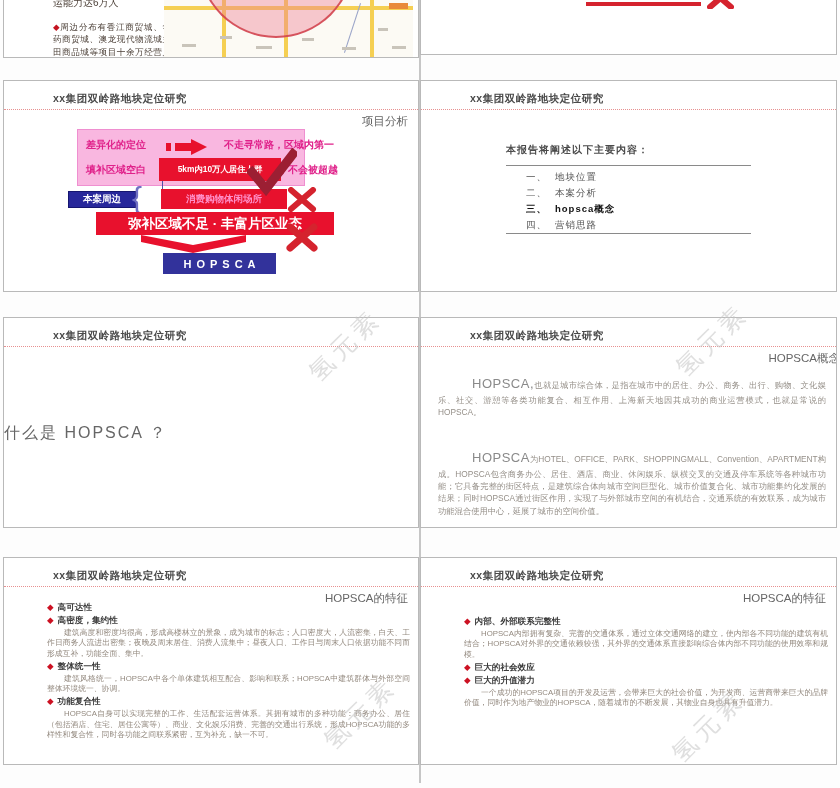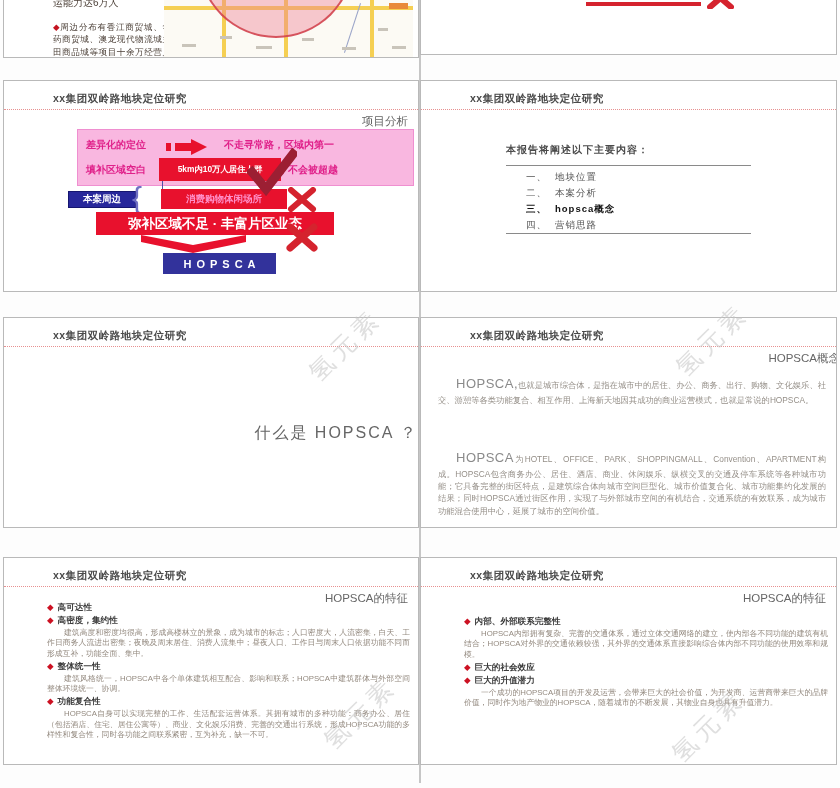--- a/index.html
+++ b/index.html
@@ -31,21 +31,21 @@
                 background:rgba(238,128,148,0.42); border:2px solid rgba(208,62,74,0.85); }
   .map-marker { position:absolute; left:225px; top:5px; width:19px; height:6px; background:#e98a3a; }
   .map-line-diag { position:absolute; left:188px; top:4px; width:1px; height:52px; background:#9aa4c8; transform:rotate(18deg); }
   .speck { position:absolute; height:3px; background:#c9c4ba; }
 
   
   .redline { position:absolute; left:165px; top:3px; width:115px; height:3.5px; background:#d5232e; }
   .xclip { position:absolute; left:286px; top:0; width:27px; height:10px; overflow:hidden; }
 
   
-  .pinkbox { position:absolute; left:73px; top:48px; width:337px; height:57px; background:#f9b7e0; border:1px solid #ef8fd0; }
+  .pinkbox { position:absolute; left:73px; top:48px; width:228px; height:57px; background:#f9b7e0; border:1px solid #ef8fd0; }
   .magenta { color:#e0218a; font-weight:bold; font-size:10px; white-space:nowrap; position:absolute; }
   .overlaybox { position:absolute; left:81px; top:28px; width:122px; height:23px; background:#e8112d;
                 color:#ffffff; font-size:8.4px; font-weight:bold; display:flex; align-items:center; justify-content:center; white-space:nowrap; z-index:2; }
   .arrow-svg { position:absolute; }
   .check-svg { position:absolute; left:169px; top:18px; z-index:3; }
   .sidebox { position:absolute; left:64px; top:110px; width:68px; height:17px; background:#28289b; border:1px solid #161670;
              color:#fff; font-weight:bold; font-size:9.5px; display:flex; align-items:center; justify-content:center; }
   .brace { position:absolute; left:128px; top:100px; font-size:30px; color:#7070c4; font-weight:normal; }
   .connector { position:absolute; left:158px; top:98px; width:1px; height:22px; background:#5050a8; }
   .venuebox { position:absolute; left:157px; top:108px; width:126px; height:20px; background:#e8112d;
@@ -59,23 +59,23 @@
                font-size:11px; font-weight:bold; letter-spacing:5px; display:flex; align-items:center; justify-content:center; padding-left:5px; }
 
   
   .agenda-intro { position:absolute; left:85px; top:62px; font-size:10px; font-weight:bold; color:#4a4a4a; letter-spacing:1px; }
   .agenda-line { position:absolute; left:85px; width:245px; border-top:1px solid #8a8a8a; }
   .agenda-item { position:absolute; left:105px; font-size:9.5px; color:#555; letter-spacing:1px; }
   .agenda-item .num { margin-right:8px; }
   .agenda-bold { font-weight:bold; color:#111; }
 
   
-  .question { position:absolute; left:0; width:100%; top:105px; text-align:right; font-size:16px; color:#666; letter-spacing:2px; }
+  .question { position:absolute; left:0; width:100%; top:105px; text-align:left; font-size:16px; color:#666; letter-spacing:2px; }
   .para { position:absolute; left:17px; width:388px; font-size:8.3px; color:#958f88; line-height:1.5; text-align:justify; }
-  .para .lead { font-size:13px; color:#8a8a8a; letter-spacing:0.5px; margin-left:18px; }
+  .para .lead { font-size:13px; color:#8a8a8a; letter-spacing:0.5px; margin-left:34px; }
 
   
   .features { position:absolute; left:43px; right:8px; }
   .feat-head { font-size:8.6px; font-weight:bold; color:#3b3b3b; margin-bottom:1px; }
   .feat-head .diamond { color:#cc1122; margin-right:4px; }
   .feat-body { font-size:7.8px; color:#93897f; line-height:1.32; text-indent:17px; text-align:justify; margin-bottom:2px; }
 
   .watermark { position:absolute; font-size:25px; letter-spacing:5px; color:#c5c5c5; opacity:0.55; white-space:nowrap;
                transform:translate(-50%,-50%) rotate(-45deg); z-index:5; pointer-events:none; }
 </style>

